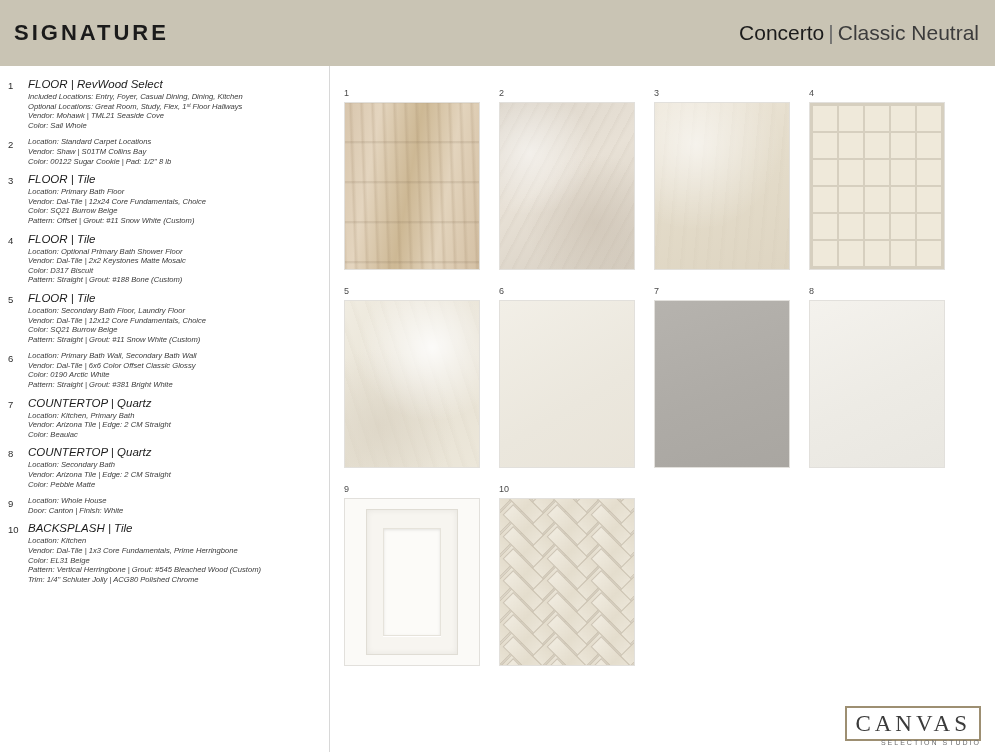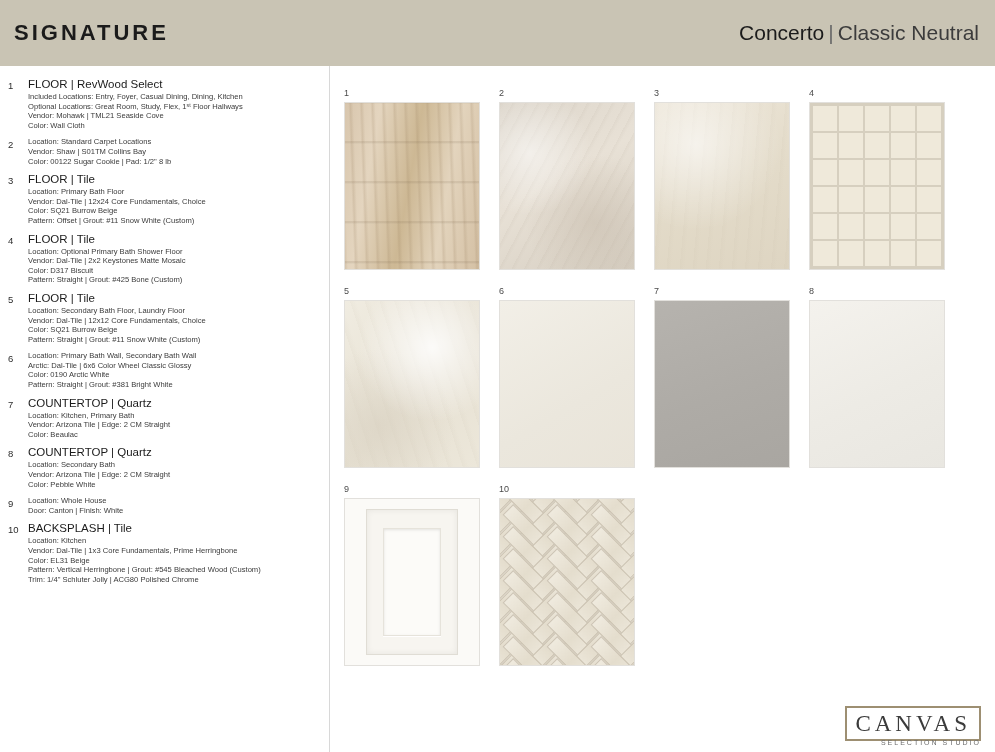--- a/index.html
+++ b/index.html
@@ -62,21 +62,21 @@
     margin-bottom: 7px;
   }
   .spec-num {
     width: 20px;
     flex: 0 0 20px;
     font-size: 9.5px;
     color: #2b2b2b;
     padding-top: 2px;
     text-align: left;
   }
-  .spec-body { flex: 1; }
+  .spec-body { flex: 1; font-style: italic; }
   .spec-title {
     font-size: 11.5px;
     color: #1b1b1b;
     line-height: 13px;
     margin-bottom: 1px;
   }
   .spec-line {
     font-size: 7.6px;
     color: #3a3a3a;
     line-height: 9.6px;
@@ -227,21 +227,21 @@
 
   <div class="sidebar">
 
     <div class="spec">
       <div class="spec-num">1</div>
       <div class="spec-body">
         <div class="spec-title">FLOOR | RevWood Select</div>
         <div class="spec-line">Included Locations: Entry, Foyer, Casual Dining, Dining, Kitchen</div>
         <div class="spec-line">Optional Locations: Great Room, Study, Flex, 1ˢᵗ Floor Hallways</div>
         <div class="spec-line">Vendor: Mohawk | TML21 Seaside Cove</div>
-        <div class="spec-line">Color: Wall Cloth</div>
+        <div class="spec-line">Color: Sail Whole</div>
       </div>
     </div>
 
     <div class="spec">
       <div class="spec-num">2</div>
       <div class="spec-body">
         <div class="spec-line">Location: Standard Carpet Locations</div>
         <div class="spec-line">Vendor: Shaw | S01TM Collins Bay</div>
         <div class="spec-line">Color: 00122 Sugar Cookie | Pad: 1/2" 8 lb</div>
       </div>
@@ -258,40 +258,40 @@
       </div>
     </div>
 
     <div class="spec">
       <div class="spec-num">4</div>
       <div class="spec-body">
         <div class="spec-title">FLOOR | Tile</div>
         <div class="spec-line">Location: Optional Primary Bath Shower Floor</div>
         <div class="spec-line">Vendor: Dal-Tile | 2x2 Keystones Matte Mosaic</div>
         <div class="spec-line">Color: D317 Biscuit</div>
-        <div class="spec-line">Pattern: Straight | Grout: #425 Bone (Custom)</div>
+        <div class="spec-line">Pattern: Straight | Grout: #188 Bone (Custom)</div>
       </div>
     </div>
 
     <div class="spec">
       <div class="spec-num">5</div>
       <div class="spec-body">
         <div class="spec-title">FLOOR | Tile</div>
         <div class="spec-line">Location: Secondary Bath Floor, Laundry Floor</div>
         <div class="spec-line">Vendor: Dal-Tile | 12x12 Core Fundamentals, Choice</div>
         <div class="spec-line">Color: SQ21 Burrow Beige</div>
         <div class="spec-line">Pattern: Straight | Grout: #11 Snow White (Custom)</div>
       </div>
     </div>
 
     <div class="spec">
       <div class="spec-num">6</div>
       <div class="spec-body">
         <div class="spec-line">Location: Primary Bath Wall, Secondary Bath Wall</div>
-        <div class="spec-line">Arctic: Dal-Tile | 6x6 Color Wheel Classic Glossy</div>
+        <div class="spec-line">Vendor: Dal-Tile | 6x6 Color Offset Classic Glossy</div>
         <div class="spec-line">Color: 0190 Arctic White</div>
         <div class="spec-line">Pattern: Straight | Grout: #381 Bright White</div>
       </div>
     </div>
 
     <div class="spec">
       <div class="spec-num">7</div>
       <div class="spec-body">
         <div class="spec-title">COUNTERTOP | Quartz</div>
         <div class="spec-line">Location: Kitchen, Primary Bath</div>
@@ -299,21 +299,21 @@
         <div class="spec-line">Color: Beaulac</div>
       </div>
     </div>
 
     <div class="spec">
       <div class="spec-num">8</div>
       <div class="spec-body">
         <div class="spec-title">COUNTERTOP | Quartz</div>
         <div class="spec-line">Location: Secondary Bath</div>
         <div class="spec-line">Vendor: Arizona Tile | Edge: 2 CM Straight</div>
-        <div class="spec-line">Color: Pebble White</div>
+        <div class="spec-line">Color: Pebble Matte</div>
       </div>
     </div>
 
     <div class="spec">
       <div class="spec-num">9</div>
       <div class="spec-body">
         <div class="spec-line">Location: Whole House</div>
         <div class="spec-line">Door: Canton | Finish: White</div>
       </div>
     </div>

